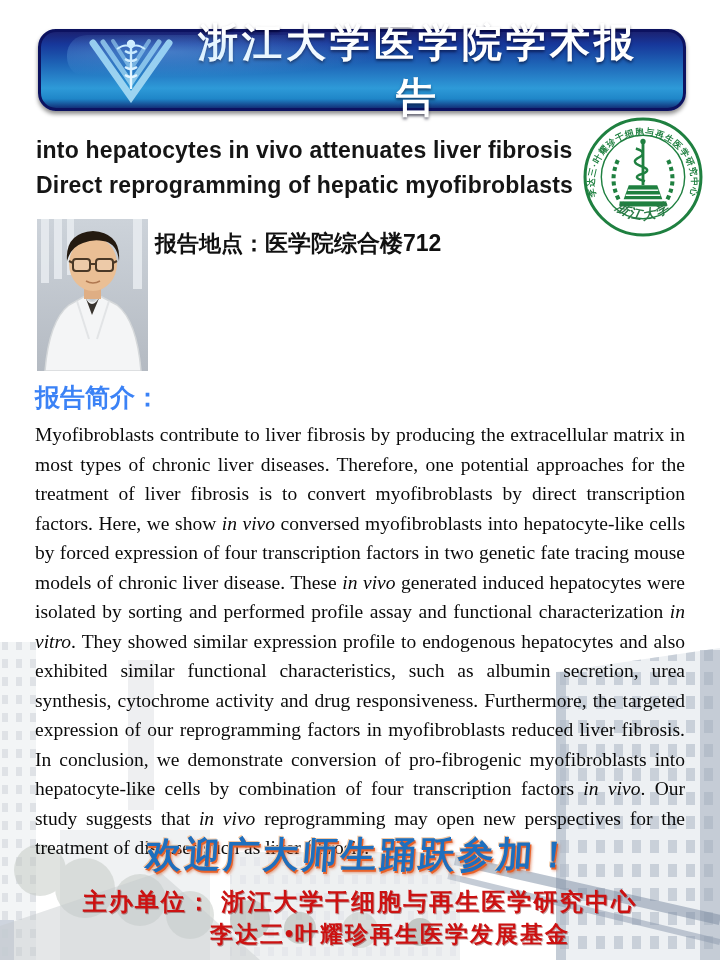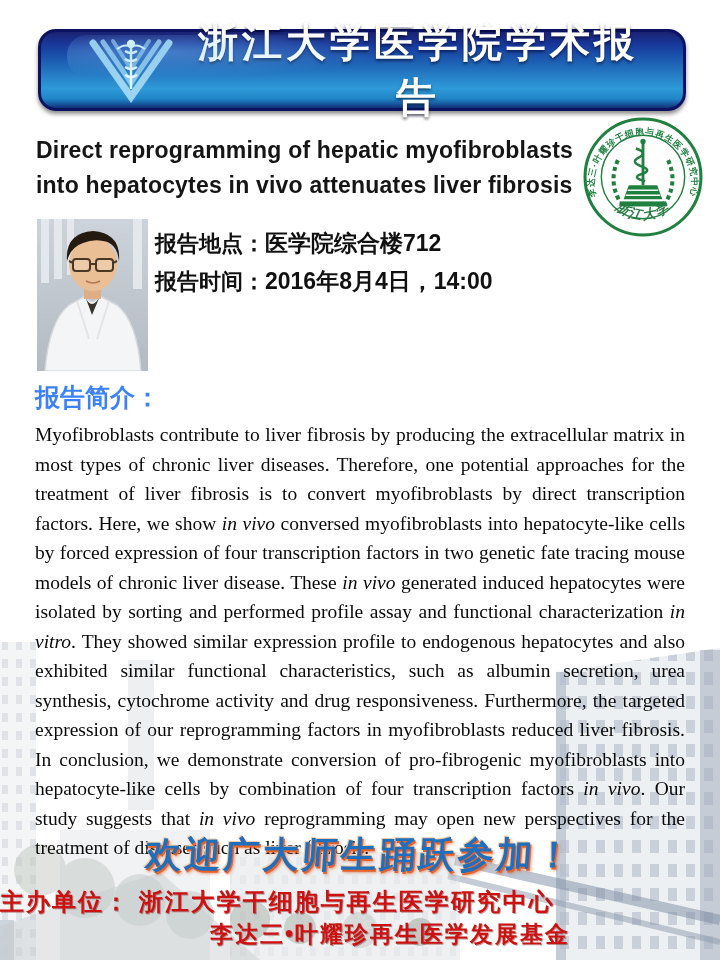--- a/index.html
+++ b/index.html
@@ -59,21 +59,21 @@
   }
   .abstract i{font-style:italic;}
   
   .welcome{
     position:absolute;left:0;top:831px;width:720px;z-index:2;text-align:center;
     font-size:36px;font-weight:bold;color:#1e6fbe;letter-spacing:3px;
     transform:skewX(-4deg);
     text-shadow:1.5px 1.5px 0 #e8622a,-1px -1px 0 #f4c9a4,2.5px 2.5px 3px rgba(210,80,30,.55);
   }
   .organizer-1{
-    position:absolute;left:0;top:886px;width:720px;z-index:2;
+    position:absolute;left:0;top:886px;width:720px;z-index:2;text-align:center;
     font-size:24px;font-weight:bold;color:#cc1111;letter-spacing:2px;
     text-shadow:1px 1px 0 rgba(110,0,0,.4);
   }
   .organizer-2{
     position:absolute;left:30px;top:919px;width:720px;z-index:2;text-align:center;
     font-size:23px;font-weight:bold;color:#cc1111;letter-spacing:2px;
     text-shadow:1px 1px 0 rgba(110,0,0,.4);
   }
 </style>
 </head>
@@ -146,22 +146,22 @@
         <path d="M54,22 Q48,26 42,22"></path>
         <path d="M42,30 Q48,34 54,30"></path>
         <path d="M54,38 Q48,42 42,38"></path>
         <path d="M34,12 Q42,6 48,10 Q54,6 62,12" stroke-width="2"></path>
       </g>
     </svg>
     <div class="banner-title">浙江大学医学院学术报告</div>
   </div>
 
   <div class="talk-title">
+    <div>into hepatocytes in vivo attenuates liver fibrosis</div>
     <div>Direct reprogramming of hepatic myofibroblasts</div>
-    <div>into hepatocytes in vivo attenuates liver fibrosis</div>
   </div>
 
   <svg class="center-logo" width="122" height="122" viewBox="0 0 120 120">
     <defs>
       <path id="ringPath" d="M 13 76 A 48 48 0 1 1 107 76" fill="none"></path>
       <path id="bottomArc" d="M 26 84 A 42 42 0 0 0 94 84" fill="none"></path>
     </defs>
     <circle cx="60" cy="60" r="57" fill="#ffffff" stroke="#1f8040" stroke-width="3"></circle>
     <circle cx="60" cy="60" r="41" fill="none" stroke="#1f8040" stroke-width="1.4"></circle>
     <text font-size="8.6" fill="#1f8040" font-weight="bold" letter-spacing="1">
@@ -219,23 +219,20 @@
       <line x1="36" y1="44" x2="32" y2="42"></line>
         <line x1="76" y1="44" x2="80" y2="42"></line>
     </g>
     <path d="M49,62 Q56,66 63,62" stroke="#b07850" stroke-width="1.6" fill="none"></path>
   </svg>
 
   <div class="info-block">
     <div class="info-line">
       <span class="lbl">报告地点：</span><span class="val">医学院综合楼712</span>
     </div>
-    <div class="info-line">
-      <span class="lbl">报告时间：</span><span class="val">2016年8月4日，14:00</span>
-    </div>
   </div>
 
   <div class="abstract-heading">报告简介：</div>
   <div class="abstract"><span>Myofibroblasts contribute to liver fibrosis by producing the extracellular matrix in most types of chronic liver diseases. Therefore, one potential approaches for the treatment of liver fibrosis is to convert myofibroblasts by direct transcription factors. Here, we show </span><i>in vivo</i><span> conversed myofibroblasts into hepatocyte-like cells by forced expression of four transcription factors in two genetic fate tracing mouse models of chronic liver disease. These </span><i>in vivo</i><span> generated induced hepatocytes were isolated by sorting and performed profile assay and functional characterization </span><i>in vitro</i><span>. They showed similar expression profile to endogenous hepatocytes and also exhibited similar functional characteristics, such as albumin secretion, urea synthesis, cytochrome activity and drug responsiveness. Furthermore, the targeted expression of our reprogramming factors in myofibroblasts reduced liver fibrosis. In conclusion, we demonstrate conversion of pro-fibrogenic myofibroblasts into hepatocyte-like cells by combination of four transcription factors </span><i>in vivo</i><span>. Our study suggests that </span><i>in vivo</i><span> reprogramming may open new perspectives for the treatment of diseases such as liver fibrosis.</span></div>
 
   <div class="welcome">欢迎广大师生踊跃参加！</div>
   <div class="organizer-1">
     <span>主办单位：</span><span>  浙江大学干细胞与再生医学研究中心</span>
   </div>
   <div class="organizer-2">李达三•叶耀珍再生医学发展基金</div>

